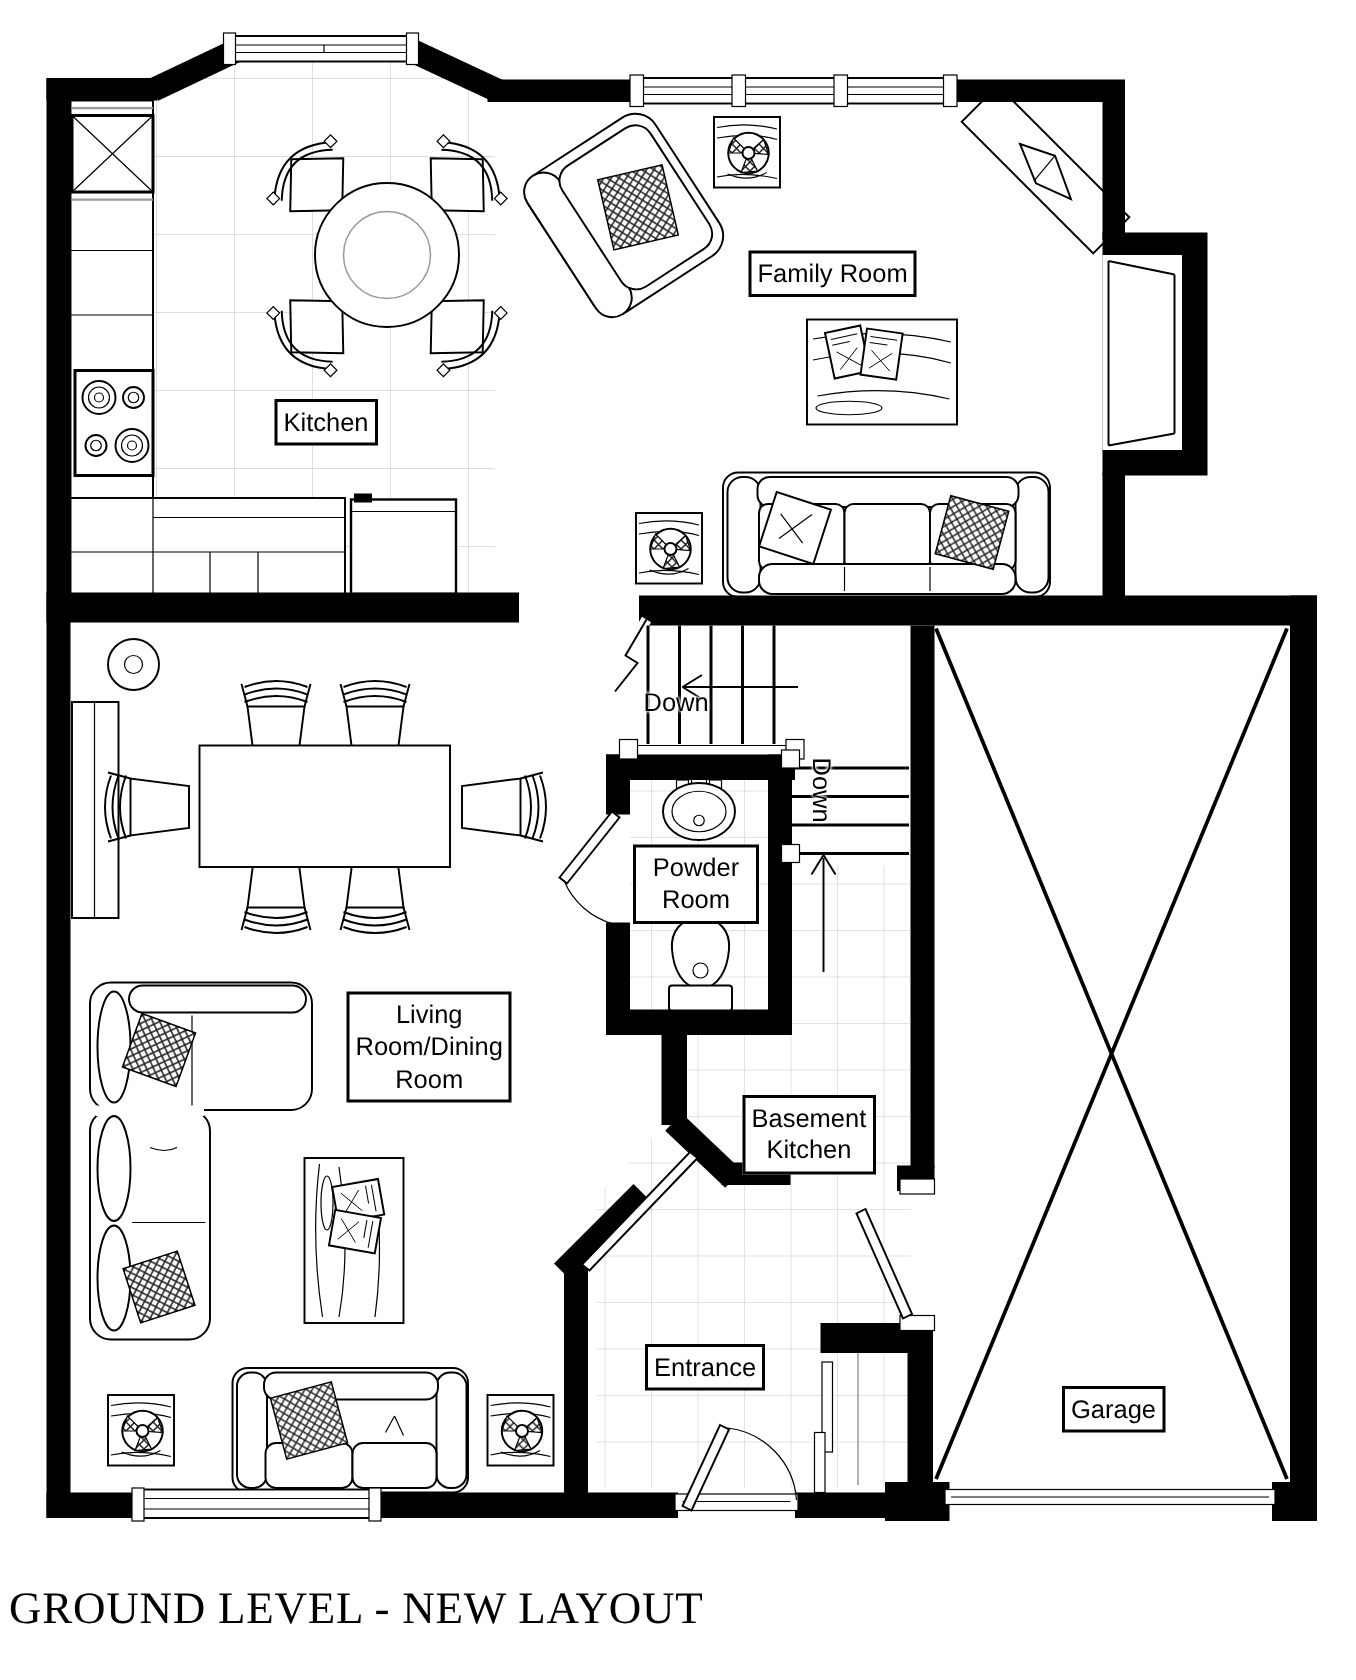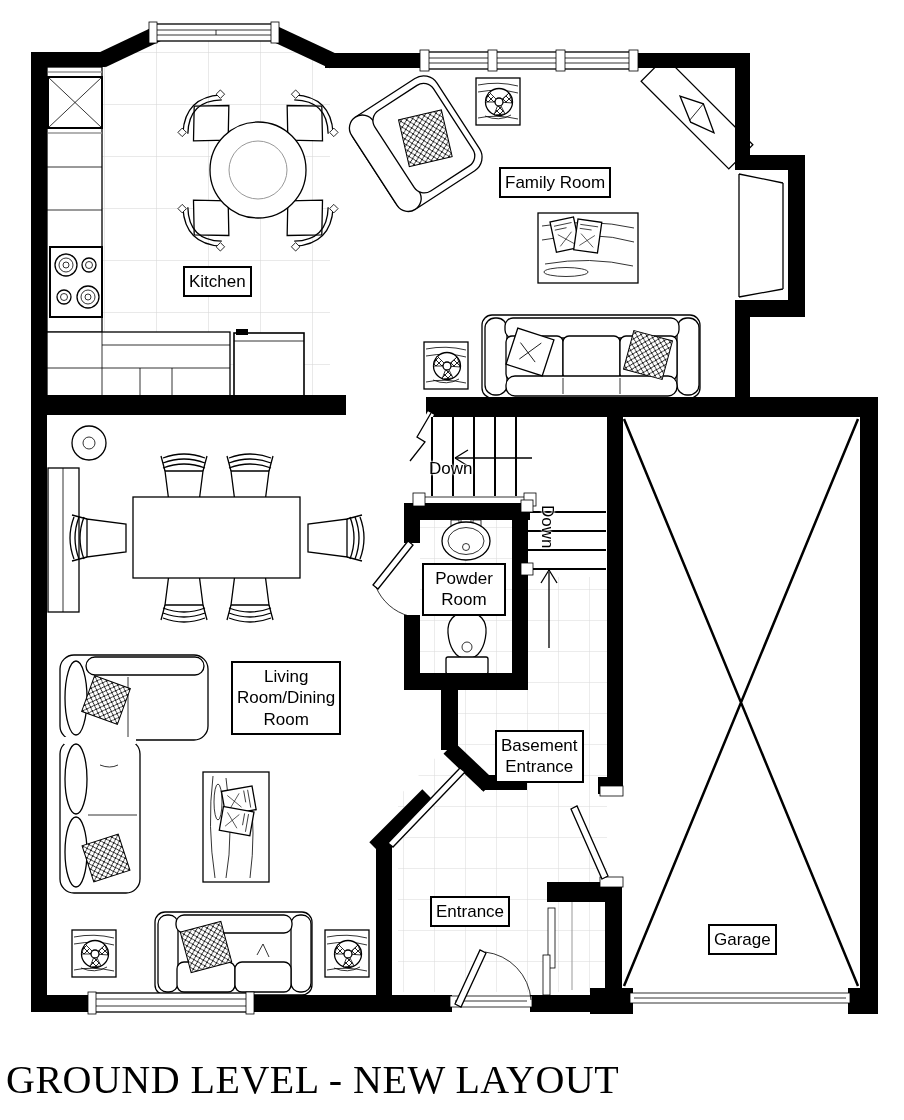--- a/index.html
+++ b/index.html
@@ -4,21 +4,21 @@
 <style>
   html,body{margin:0;padding:0;background:#fff;}
   #stage{position:relative;width:904px;height:1120px;background:#ffffff;overflow:hidden;
          font-family:"Liberation Sans",sans-serif;}
   #plan-svg{position:absolute;left:0;top:0;}
   .lbl{position:absolute;color:#000;font-size:17px;line-height:1.25;text-align:center;
        white-space:pre-line;z-index:5;}
   .box{border:2px solid #000;background:#fff;padding:3px 4px;}
   .plain{background:transparent;text-shadow:0 0 2px #fff,0 0 2px #fff,0 0 3px #fff;}
   .vert{transform:rotate(90deg);transform-origin:0 0;}
-  #title{position:absolute;font-family:"Liberation Serif",serif;font-size:40px;color:#000;
+  #title{position:absolute;font-family:"Liberation Serif",serif;font-size:30px;color:#000;
          letter-spacing:0.5px;white-space:nowrap;z-index:5;}
   .f{fill:#fff;stroke:#000;stroke-width:1.3px;}
   .ln{fill:none;stroke:#000;stroke-width:1.3px;}
   .thin{stroke-width:0.8px;}
   .w{fill:#000;stroke:none;}
 </style>
 </head>
 <body>
 
 <div id="stage">
@@ -352,21 +352,21 @@
 </svg>
 
 <div class="lbl box" style="left:163px;top:266px;margin-left:20px;">Kitchen</div>
 <div class="lbl box" style="left:499px;top:167px;">Family Room</div>
 <div class="lbl box" style="left:422px;top:563px;width:72px;text-align:center;">Powder
 Room</div>
 <div class="lbl box" style="left:231px;top:661px;text-align:center;">Living
 Room/Dining
 Room</div>
 <div class="lbl box" style="left:495px;top:730px;">Basement
-Entrance</div>
+Kitchen</div>
 <div class="lbl box" style="left:430px;top:896px;">Entrance</div>
 <div class="lbl box" style="left:708px;top:924px;">Garage</div>
 <div class="lbl plain" style="left:429px;top:458px;">Down</div>
 <div class="lbl plain vert" style="left:558px;top:505px;">Down</div>
 
 <div id="title" style="left:6px;top:1056px;">GROUND LEVEL - NEW LAYOUT</div>
 
 </div>
 
 </body></html>

